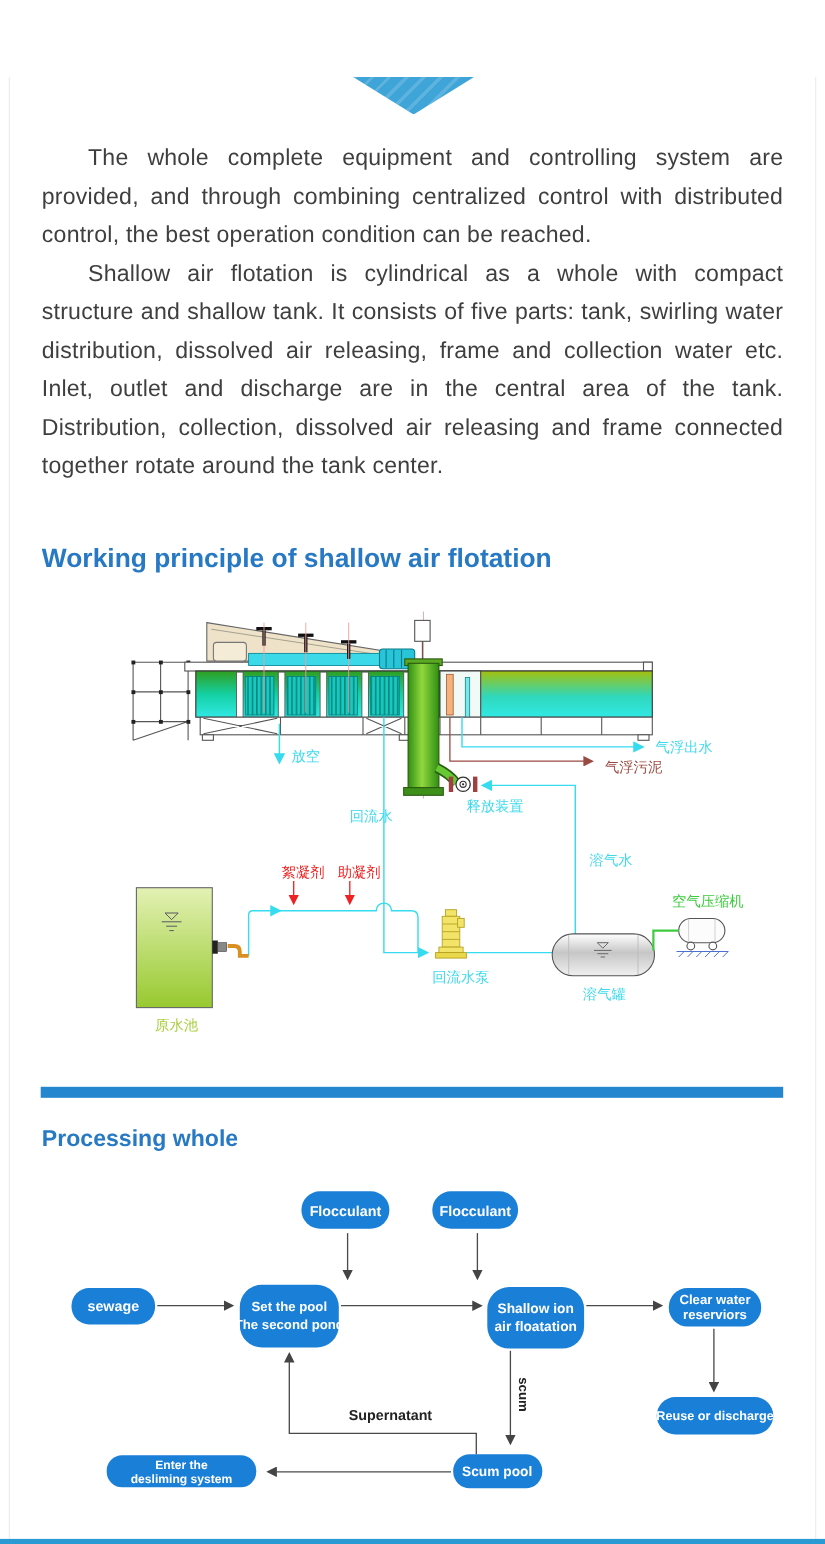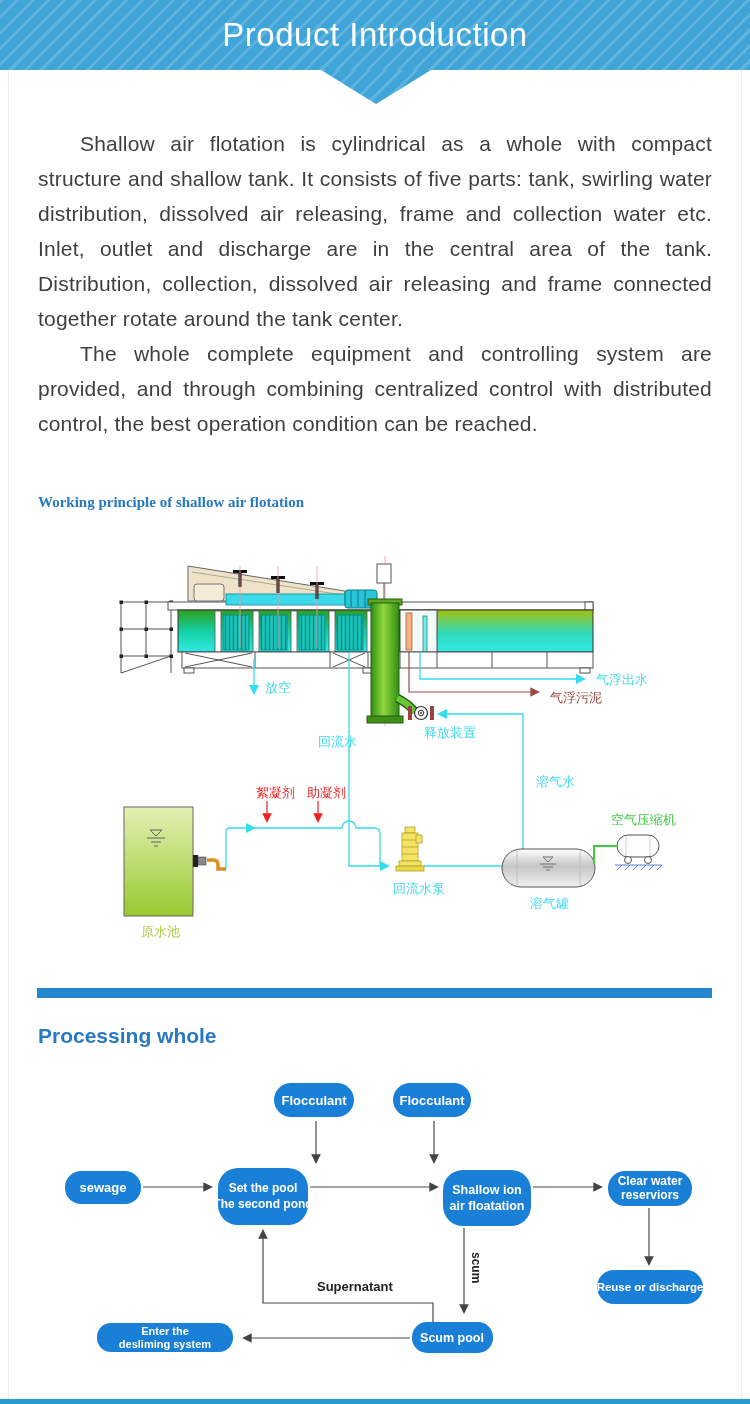--- a/index.html
+++ b/index.html
@@ -12,45 +12,42 @@
   .banner-tri{position:absolute;left:321px;top:70px;width:110px;height:34px;
     background-color:#3fa5d8;
     background-image:repeating-linear-gradient(135deg,rgba(255,255,255,.16) 0,rgba(255,255,255,.16) 3px,rgba(255,255,255,0) 3px,rgba(255,255,255,0) 11px);
     clip-path:polygon(0 0,100% 0,50% 100%);}
   .frame{position:absolute;left:8px;top:70px;width:732px;height:1329px;
     border-left:1px solid #ececec;border-right:1px solid #ececec;pointer-events:none;}
   .intro-wrap{position:absolute;left:38px;top:126px;width:674px;}
   .intro-wrap p{margin:0;font-size:21px;line-height:35px;color:#3f3f3f;
     text-align:justify;text-indent:42px;letter-spacing:.2px;}
   h2{position:absolute;margin:0;color:#2779c4;font-weight:bold;}
-  .h-working{left:38px;top:494px;font-size:15px;font-family:Liberation Serif, serif;}
+  .h-working{left:38px;top:494px;font-size:24px;}
   .h-flow{left:38px;top:1024px;font-size:21px;}
   .divider{position:absolute;left:37px;top:988px;width:675px;height:10px;background:#2486ce;}
   .bottom-strip{position:absolute;left:0;top:1399px;width:750px;height:5px;background:#2a9ad2;}
   svg.diagram{position:absolute;left:0;top:545px;width:750px;height:420px;}
   svg.flow{position:absolute;left:0;top:1080px;width:750px;height:290px;}
   .cn{font-size:13px;}
   .cyanT{fill:#3fd9ec;}
   .flowTxt{fill:#fff;font-weight:bold;text-anchor:middle;font-family:"Liberation Sans",sans-serif;}
   .annTxt{fill:#222;font-weight:bold;font-family:"Liberation Sans",sans-serif;}
 </style>
 </head>
 <body>
 
 <div class="page">
 
-  <div class="banner">
-    <div class="banner-title">Product Introduction</div>
-  </div>
   <div class="banner-tri"></div>
   <div class="frame"></div>
 
   <div class="intro-wrap">
+    <p>The whole complete equipment and controlling system are provided, and through combining centralized control with distributed control, the best operation condition can be reached.</p>
     <p>Shallow air flotation is cylindrical as a whole with compact structure and shallow tank. It consists of five parts: tank, swirling water distribution, dissolved air releasing, frame and collection water etc. Inlet, outlet and discharge are in the central area of the tank. Distribution, collection, dissolved air releasing and frame connected together rotate around the tank center.</p>
-    <p>The whole complete equipment and controlling system are provided, and through combining centralized control with distributed control, the best operation condition can be reached.</p>
   </div>
 
   <h2 class="h-working">Working principle of shallow air flotation</h2>
 
   <svg class="diagram" viewBox="0 545 750 420">
     <defs>
       <linearGradient id="gTankL" x1="0" y1="0" x2="0" y2="1">
         <stop offset="0" stop-color="#2f9e1f"></stop>
           <stop offset="0.5" stop-color="#14d0a2"></stop>
           <stop offset="1" stop-color="#30e9e4"></stop>

